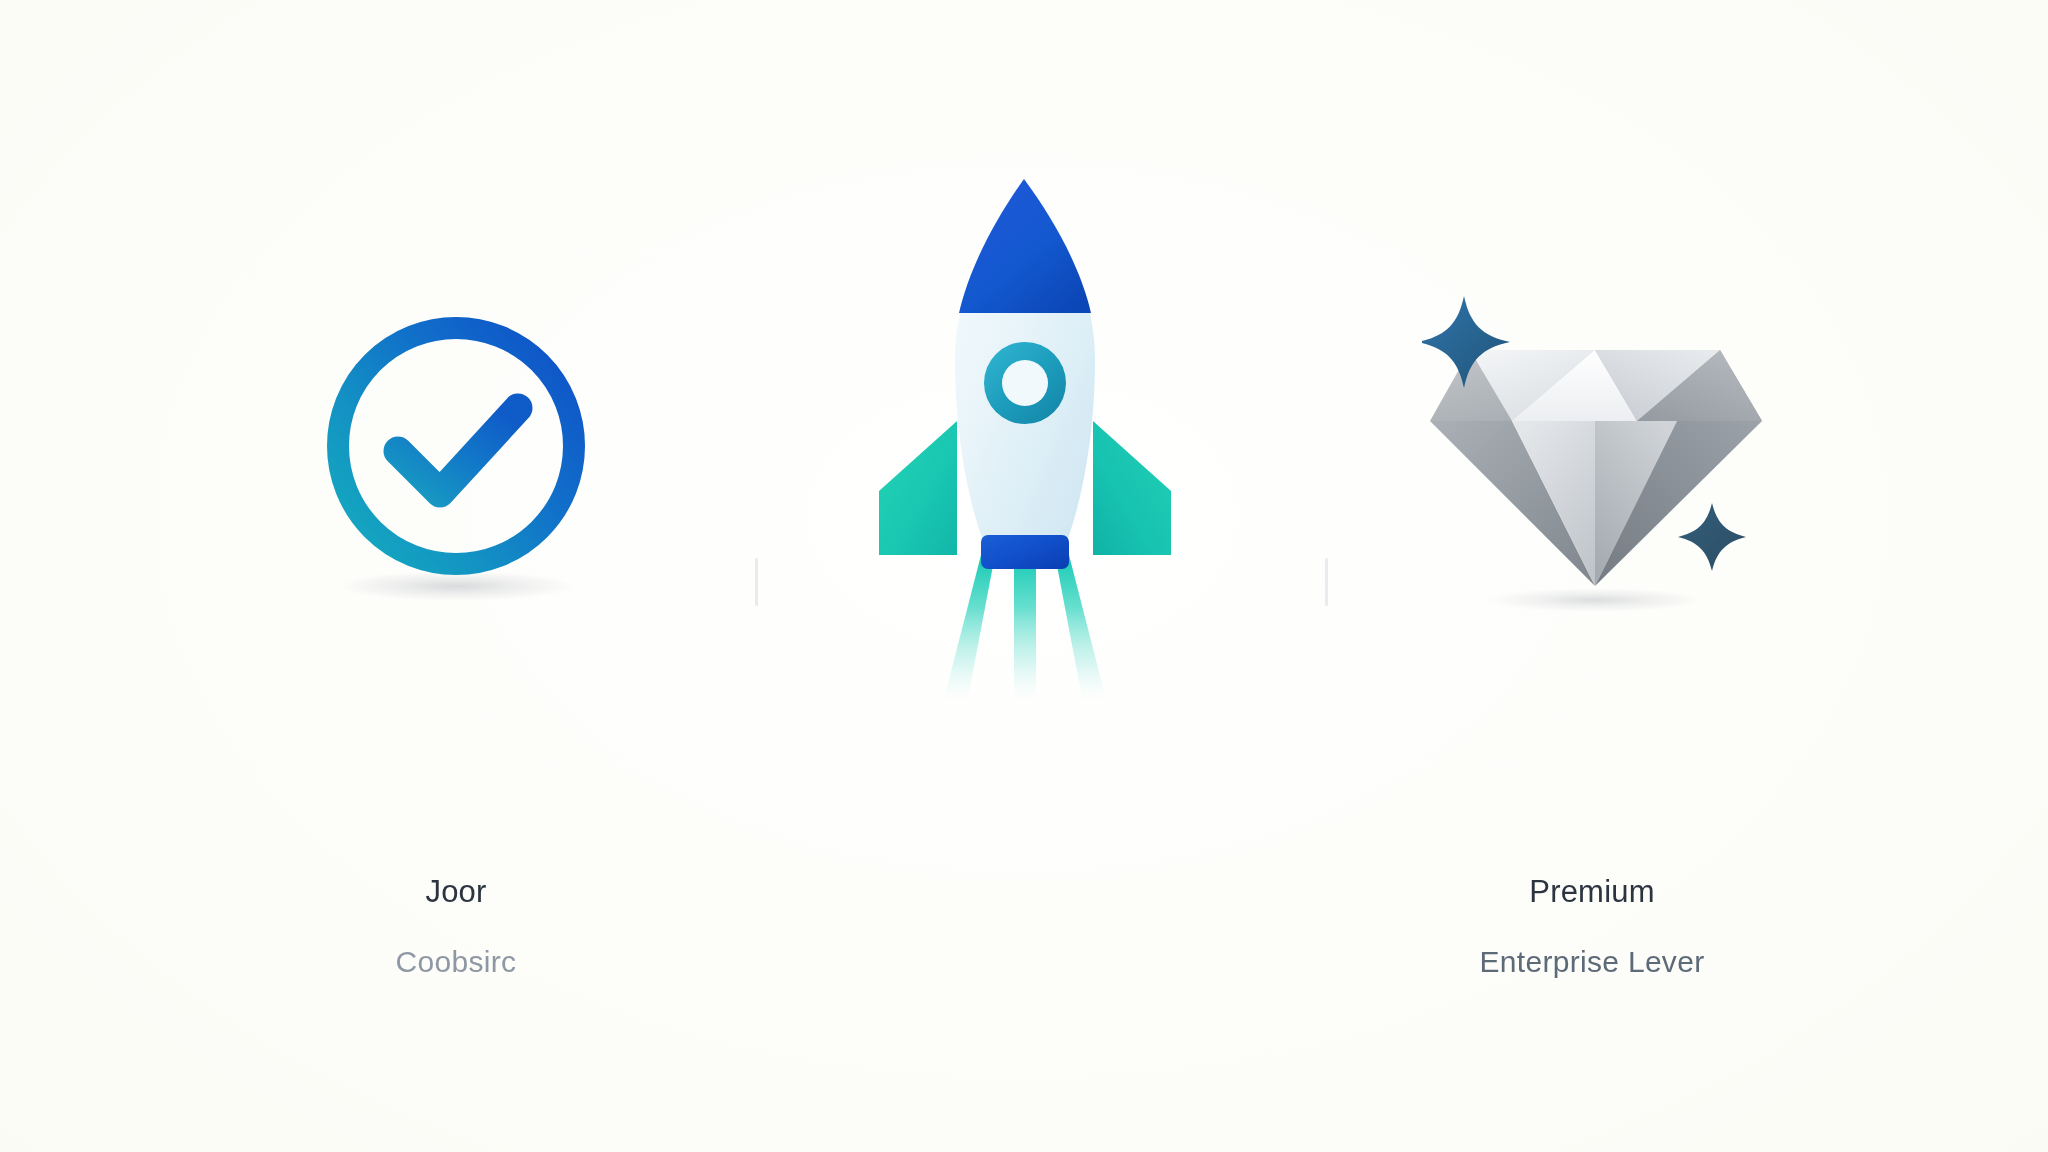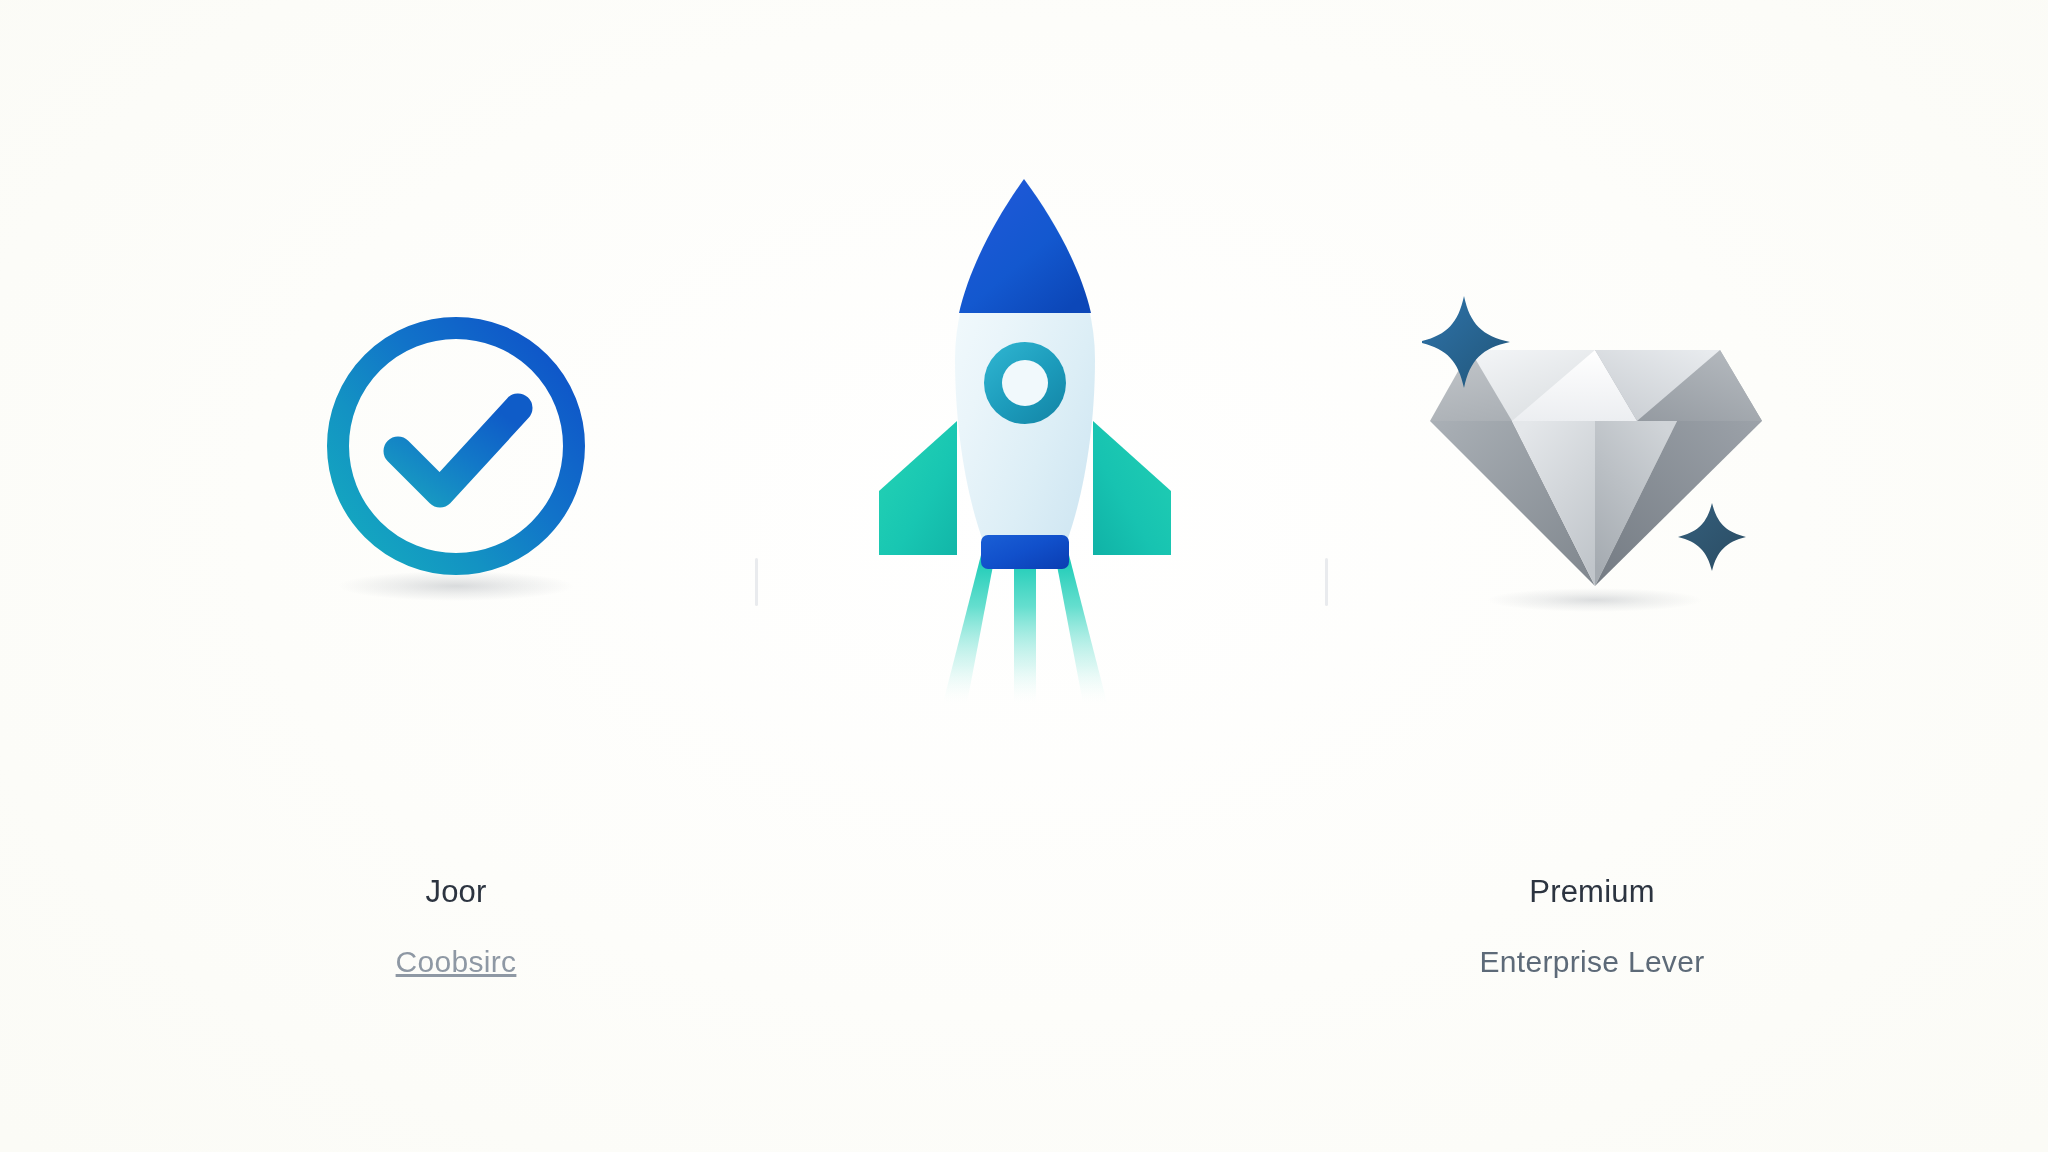--- a/index.html
+++ b/index.html
@@ -69,21 +69,20 @@
     margin-top: 21px;
     font-size: 30px;
     font-weight: 300;
     color: #5d6a78;
     letter-spacing: 0.3px;
     line-height: 1.1;
     white-space: nowrap;
   }
   .tier-sub.faded {
     color: #8e98a4;
-    text-decoration: underline;
   }
   .divider {
     position: absolute;
     top: 558px;
     width: 3px;
     height: 48px;
     background: #e9ebee;
     border-radius: 2px;
   }
   #divider-1 { left: 755px; }

